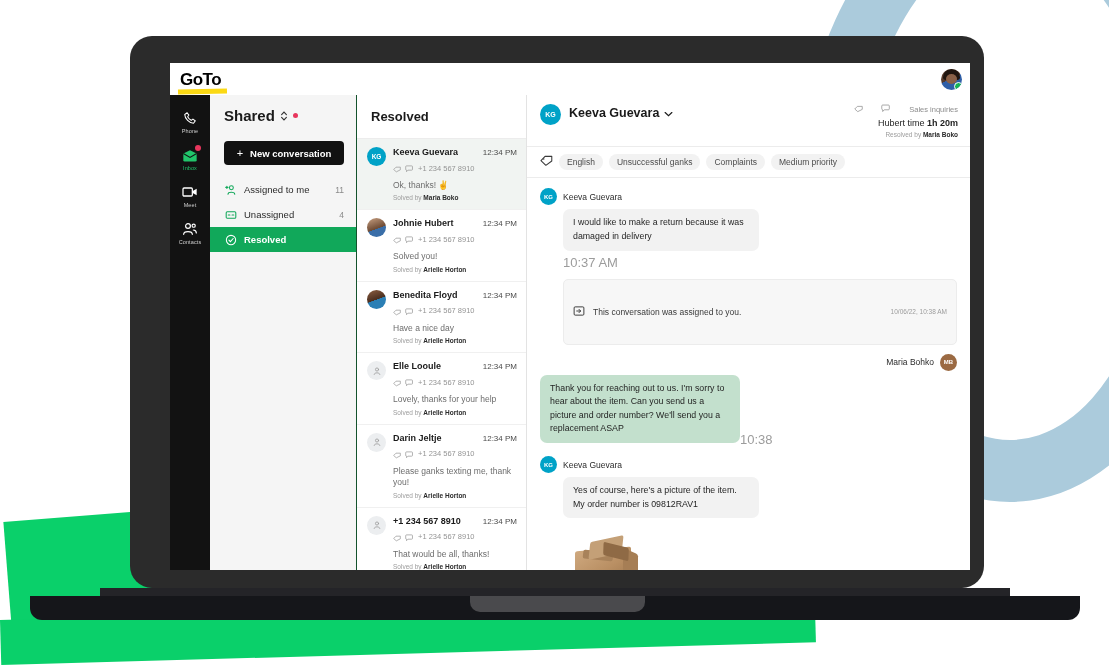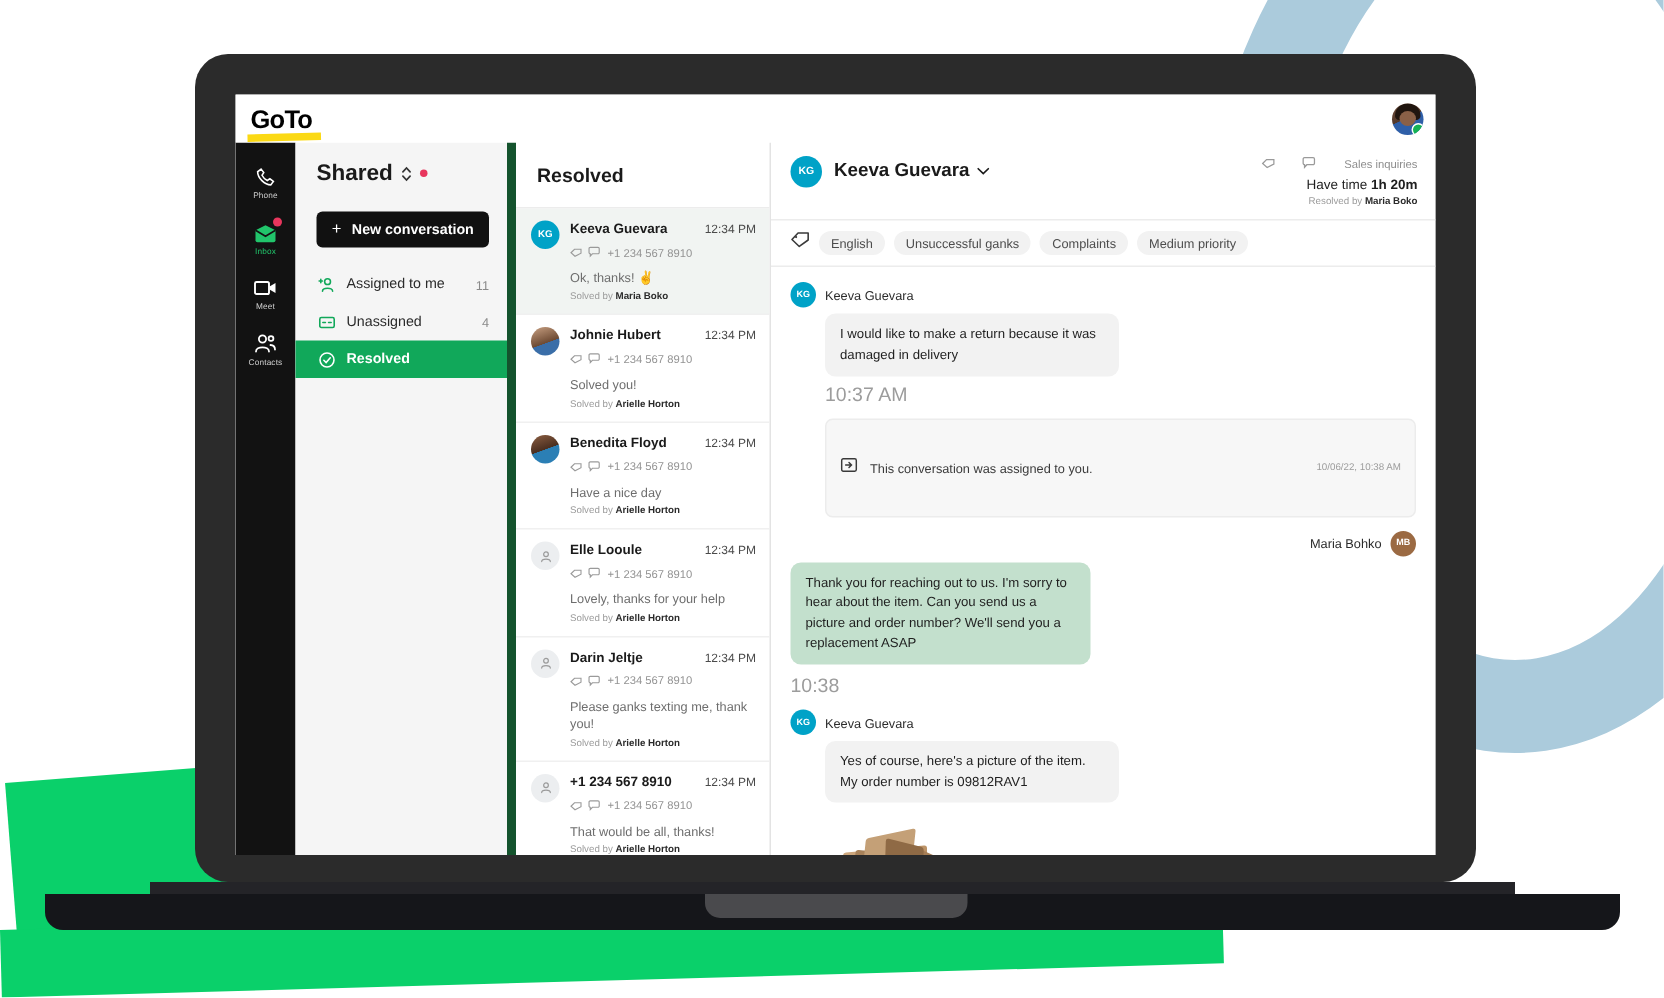--- a/index.html
+++ b/index.html
@@ -62,21 +62,21 @@
   .laptop-notch {
     position: absolute; left: 470px; top: 596px;
     width: 175px; height: 16px;
     background: #4a4a4d;
     border-radius: 0 0 10px 10px;
     z-index: 6;
   }
 
   
   .screen {
-    position: absolute; left: 157px; top: 63px;
+    position: absolute; left: 170px; top: 63px;
     width: 800px; height: 507px;
     background: #ffffff;
     overflow: hidden;
     z-index: 4;
   }
 
   
   .topbar {
     position: relative; height: 32px;
     background: #ffffff;
@@ -117,21 +117,21 @@
   .rail-item .lbl { font-size: 5.5px; color: #cfcfcf; letter-spacing: .1px; }
   .rail-item.active .lbl { color: #21c56b; }
   .rail-badge {
     position: absolute; width: 6px; height: 6px; border-radius: 50%;
     background: #e8365d; top: 5px; right: 9px;
   }
 
   
   .folders {
     width: 147px; background: #f5f5f5; flex-shrink: 0;
-    border-right: 6px solid #14532d; padding: 12px 0 0;
+    border-right: 1px solid #14532d; padding: 12px 0 0;
   }
   .folders-head {
     display: flex; align-items: center; gap: 5px;
     padding: 0 12px 0 14px; margin-bottom: 17px;
   }
   .folders-title { font-size: 15px; font-weight: 700; color: #1a1a1a; }
   .chev-updown { display:flex; flex-direction:column; line-height:5px; font-size:7px; color:#333; }
   .red-dot { width: 5px; height: 5px; border-radius: 50%; background: #e8365d; }
 
   .new-conv {
@@ -218,21 +218,21 @@
   .msg-name-row.right { justify-content: flex-end; }
   .msg-av {
     width: 17px; height: 17px; border-radius: 50%; flex-shrink: 0;
     display: flex; align-items: center; justify-content: center;
     font-size: 6px; font-weight: 700; color: #fff;
   }
   .msg-av.kg { background: #00a2c7; }
   .msg-av.mb { background: #9b6a43; }
   .msg-name { font-size: 8.5px; color: #2b2b2b; }
   .bubbles { padding-left: 23px; }
-  .bubbles.right { padding-left: 0; display: flex; flex-direction: column; align-items: flex-start; }
+  .bubbles.right { padding-left: 0; display: flex; align-items: flex-end; }
   .bubble {
     font-size: 8.8px; line-height: 1.55; color: #1f1f1f;
     padding: 7px 10px; border-radius: 7px; max-width: 196px; margin-bottom: 4px;
   }
   .bubble.in { background: #f2f2f2; }
   .bubble.out { background: #c3e0cd; max-width: 200px; }
   .msg-time { font-size: 13px; color: #9c9c9c; margin-top: 2px; }
   .msg-time.right { text-align: right; }
 
   .sysmsg {
@@ -559,21 +559,21 @@
                   </svg>
               </span>
               <span>
                 <svg width="10" height="9" viewBox="0 0 13 11" fill="none" stroke="#9a9a9a" stroke-width="1.1">
                   <path d="M1 2.2 A1.2 1.2 0 0 1 2.2 1 L9.6 1 A1.2 1.2 0 0 1 10.8 2.2 L10.8 6 A1.2 1.2 0 0 1 9.6 7.2 L4.2 7.2 L2.2 9.4 L2.2 7.2 A1.2 1.2 0 0 1 1 6 Z"></path>
                 </svg>
               </span>
               <span>Sales inquiries</span>
             </div>
             <div class="m2">
-              <span>Have time </span><b>1h 20m</b>
+              <span>Hubert time </span><b>1h 20m</b>
             </div>
             <div class="m3">
               <span>Resolved by </span><b>Maria Boko</b>
             </div>
           </div>
         </div>
 
         <div class="tagbar">
           <span>
             <svg width="13" height="12" viewBox="0 0 16 14" fill="none" stroke="#3a3a3a" stroke-width="1.3" stroke-linejoin="round">

